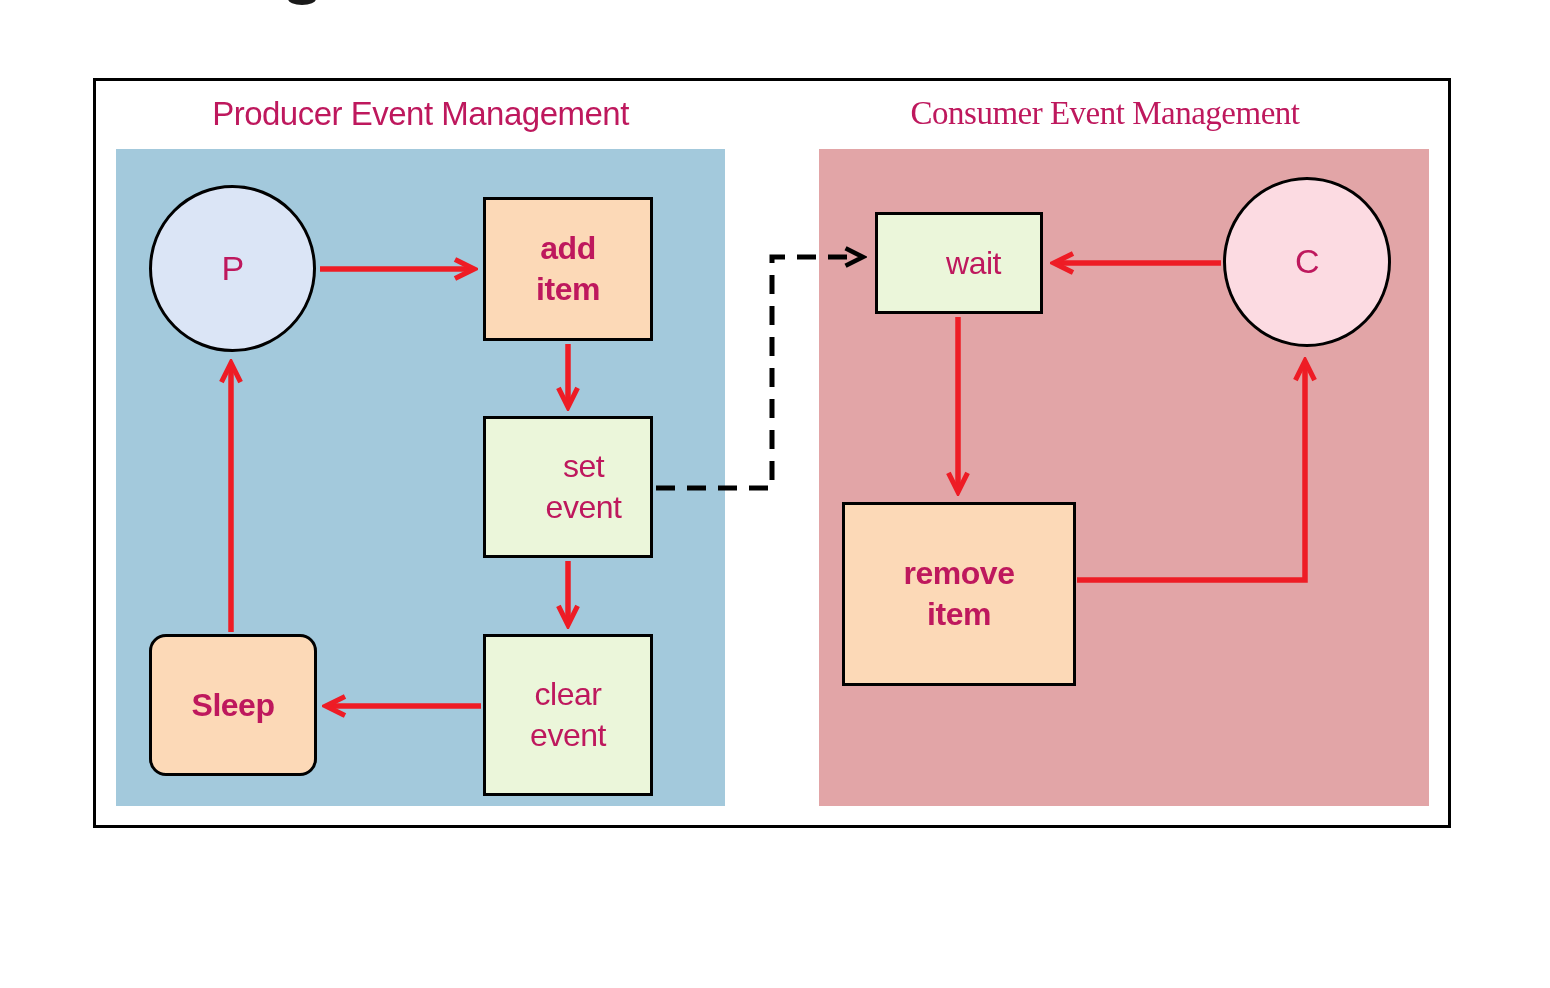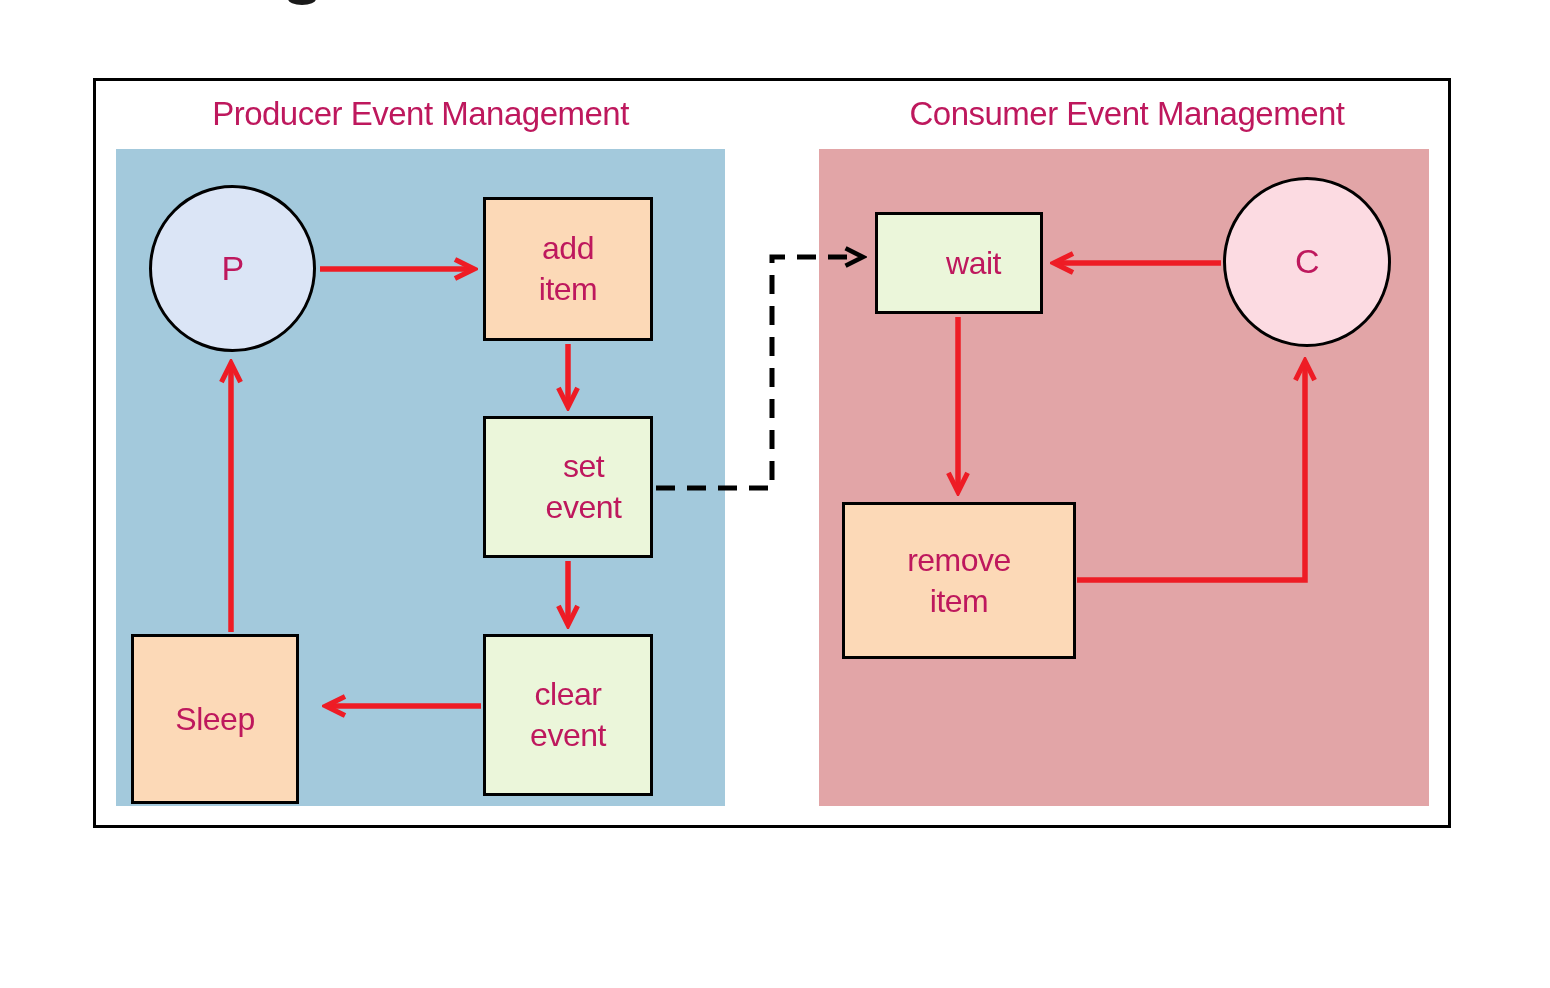--- a/index.html
+++ b/index.html
@@ -44,21 +44,21 @@
   }
   .panel-title {
     position: absolute;
     top: 95px;
     font-size: 33px;
     letter-spacing: -0.5px;
     text-align: center;
     white-space: nowrap;
   }
   .panel-title.producer { left: 116px; width: 609px; }
-  .panel-title.consumer { left: 822px; width: 610px; }
+  .panel-title.consumer { left: 800px; width: 610px; font-family: Liberation Serif, serif; }
   .panel {
     position: absolute;
     top: 149px;
     height: 657px;
   }
   .panel.producer { left: 116px; width: 609px; background: var(--producer-panel); }
   .panel.consumer { left: 819px; width: 610px; background: var(--consumer-panel); }
   .node {
     position: absolute;
     box-sizing: border-box;
@@ -66,33 +66,33 @@
     display: flex;
     align-items: center;
     justify-content: center;
     text-align: center;
     font-size: 32px;
     line-height: 1.28;
     letter-spacing: -0.5px;
     white-space: pre-line;
   }
   .node.circle { border-radius: 50%; font-size: 34px; }
-  .fill-peach { background: var(--process-box); }
+  .fill-peach { background: var(--process-box); font-weight: bold; }
   .fill-green { background: var(--event-box); }
   .fill-pcircle { background: var(--producer-circle); }
   .fill-ccircle { background: var(--consumer-circle); }
 
   #node-p          { left: 149px; top: 185px; width: 167px; height: 167px; }
   #node-add-item   { left: 483px; top: 197px; width: 170px; height: 144px; }
   #node-set-event  { left: 483px; top: 416px; width: 170px; height: 142px; padding-left: 31px; }
   #node-clear-event{ left: 483px; top: 634px; width: 170px; height: 162px; }
-  #node-sleep      { left: 131px; top: 634px; width: 168px; height: 170px; }
+  #node-sleep      { left: 149px; top: 634px; width: 168px; height: 142px; border-radius: 17px; }
   #node-wait       { left: 875px; top: 212px; width: 168px; height: 102px; padding-left: 29px; }
   #node-c          { left: 1223px; top: 177px; width: 168px; height: 170px; }
-  #node-remove-item{ left: 842px; top: 502px; width: 234px; height: 157px; }
+  #node-remove-item{ left: 842px; top: 502px; width: 234px; height: 184px; }
 
   .arrows {
     position: absolute;
     left: 0; top: 0;
     width: 1550px; height: 988px;
     pointer-events: none;
   }
   .edge-red {
     stroke: var(--arrow);
     stroke-width: 5.5;

